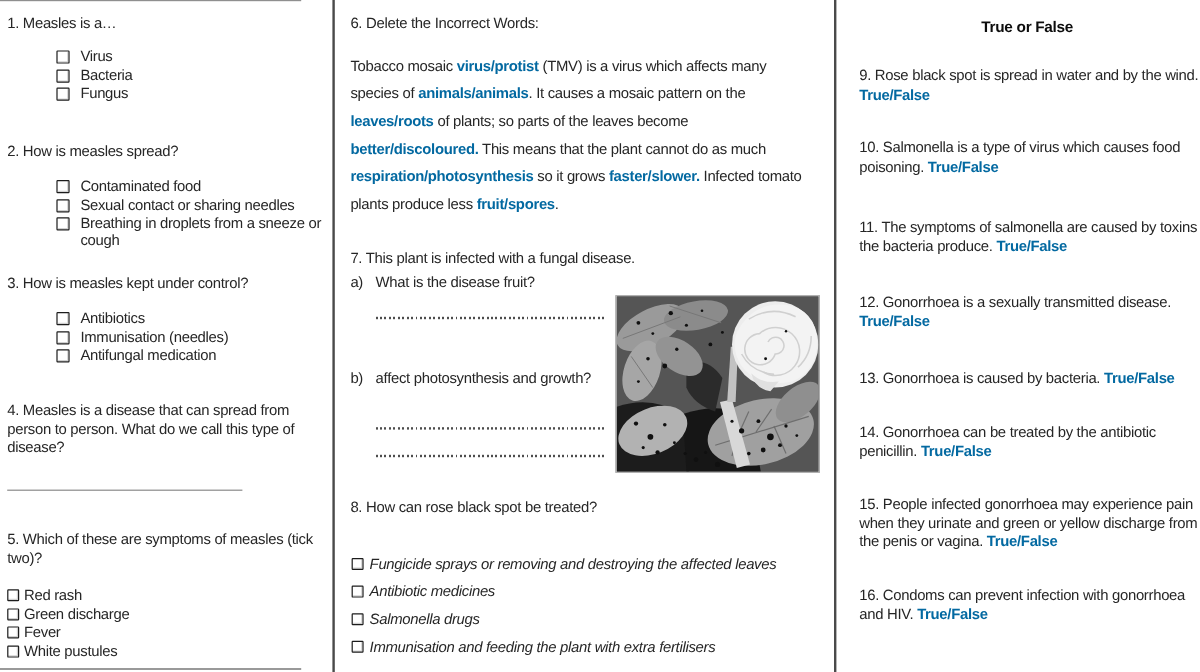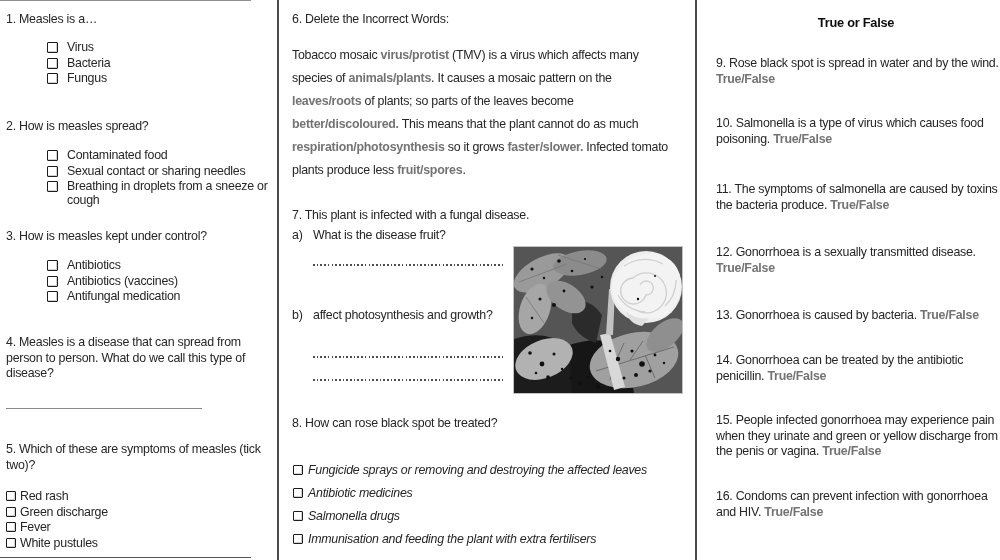--- a/index.html
+++ b/index.html
@@ -3,21 +3,21 @@
 <meta charset="utf-8">
 <style>
   html,body{margin:0;padding:0;background:#fff;}
   .page{
     position:relative;width:1000px;height:560px;background:#ffffff;
     font-family:"Liberation Sans", sans-serif;
     font-size:12.4px;letter-spacing:-0.25px;color:#262626;overflow:hidden;
   }
   .abs{position:absolute;}
   .col{position:absolute;top:0;height:560px;}
-  .b{font-weight:700;color:#737373;}
+  .b{font-weight:700;color:#0369a1;}
   .tl{white-space:nowrap;}
   .vdiv{position:absolute;top:0;width:2px;height:560px;background:#4a4a4a;}
   .hrule{position:absolute;height:0;border-top:1.5px solid #8f8f8f;}
   .hrule.dark{border-top-color:#565656;}
   
   .cb{display:inline-block;box-sizing:border-box;width:11px;height:11px;
       border:1.7px solid #1c1c1c;border-radius:1px;flex:0 0 auto;margin-top:2px;
       box-shadow:inset -1px -1px 0 rgba(0,0,0,.18);}
   .opt{display:flex;align-items:flex-start;}
   .wide .opt{height:15.6px;padding-left:41px;}
@@ -84,21 +84,21 @@
     </div>
 
     <div class="abs qt" style="top:229px">3. How is measles kept under control?</div>
     <div class="abs wide" style="top:258px">
       <div class="opt">
         <span class="cb"></span>
         <span>Antibiotics</span>
       </div>
       <div class="opt">
         <span class="cb"></span>
-        <span>Antibiotics (vaccines)</span>
+        <span>Immunisation (needles)</span>
       </div>
       <div class="opt">
         <span class="cb"></span>
         <span>Antifungal medication</span>
       </div>
     </div>
 
     <div class="abs lines" style="top:335px">
         <div class="tl"><span>4. Measles is a disease that can spread from</span></div>
         <div class="tl"><span>person to person. What do we call this type of</span></div>
@@ -128,21 +128,21 @@
         <span>White pustules</span>
       </div>
     </div>
   </section>
 
   <section class="col" style="left:292px;width:392px">
 
     <div class="abs qt" style="top:12px">6. Delete the Incorrect Words:</div>
     <div class="abs para" style="top:44px">
         <div class="tl"><span>Tobacco mosaic </span><span class="b">virus/protist</span><span> (TMV) is a virus which affects many</span></div>
-        <div class="tl"><span>species of </span><span class="b">animals/plants</span><span>. It causes a mosaic pattern on the</span></div>
+        <div class="tl"><span>species of </span><span class="b">animals/animals</span><span>. It causes a mosaic pattern on the</span></div>
         <div class="tl"><span class="b">leaves/roots</span><span> of plants; so parts of the leaves become</span></div>
         <div class="tl"><span class="b">better/discoloured.</span><span> This means that the plant cannot do as much</span></div>
         <div class="tl"><span class="b">respiration/photosynthesis</span><span> so it grows </span><span class="b">faster/slower.</span><span> Infected tomato</span></div>
         <div class="tl"><span>plants produce less </span><span class="b">fruit/spores</span><span>.</span></div>
       </div>
 
     <div class="abs qt" style="top:208px">7. This plant is infected with a fungal disease.</div>
 
     <div class="abs ab-row" style="top:228px">
       <span class="ab-label">a)</span>

